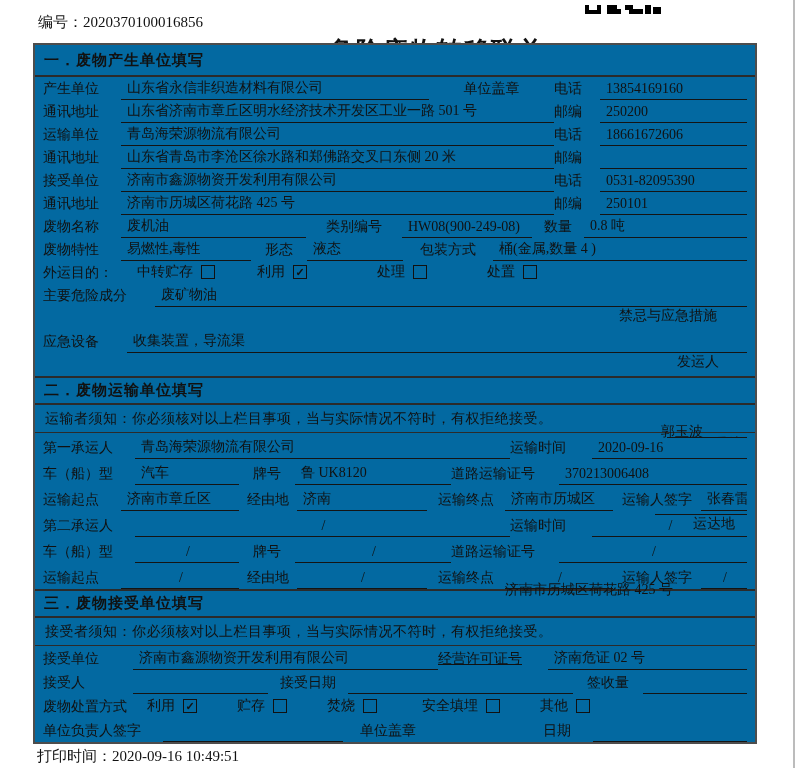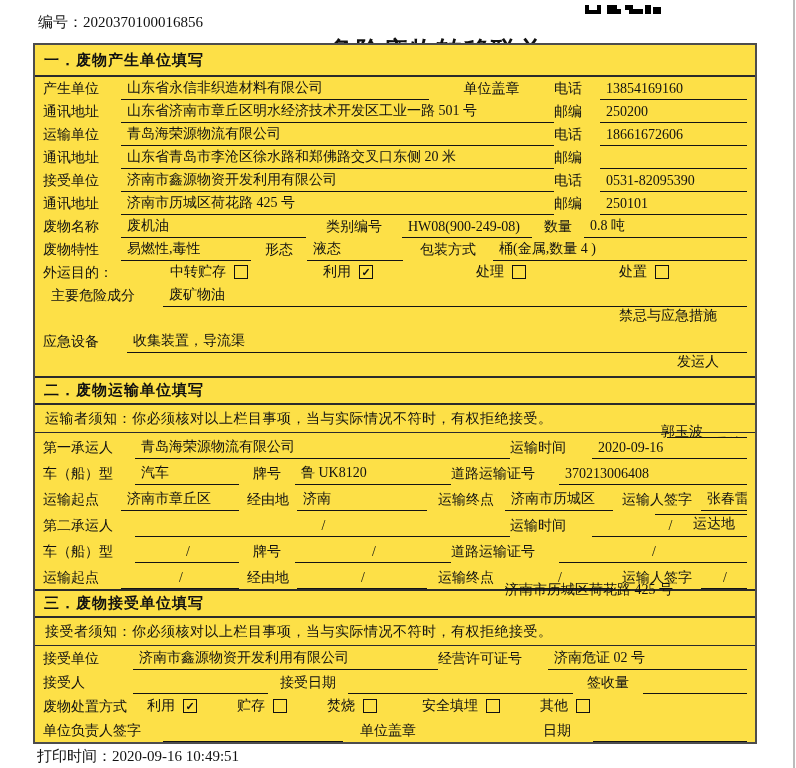--- a/index.html
+++ b/index.html
@@ -10,21 +10,21 @@
   .serial{position:absolute;left:38px;top:13px;font-size:15px;white-space:nowrap;}
   .doc-title{
     position:absolute;left:329px;top:2px;font-size:25px;font-weight:bold;letter-spacing:2px;
     font-family:"Liberation Sans","DejaVu Sans",sans-serif;white-space:nowrap;margin-top:32px;
   }
   .qr{position:absolute;left:585px;top:0px;}
   .page-edge{position:absolute;right:1px;top:0;width:2px;height:768px;background:#bcbcbc;}
 
   .form{
     position:absolute;left:33px;top:43px;width:724px;box-sizing:border-box;
-    border:2px solid #4d4d4d;background:#fde047;
+    border:2px solid #4d4d4d;background:#0369a1;
   }
   .section{box-sizing:border-box;}
   .section.bt{border-top:2px solid #2b2b2b;}
   .sec-header{
     display:flex;align-items:center;padding:0 9px;box-sizing:border-box;
     font-family:"Liberation Sans","DejaVu Sans",sans-serif;
     font-weight:bold;font-size:15px;border-bottom:2px solid #2b2b2b;letter-spacing:1px;
   }
   .sec-note{
     display:flex;align-items:center;padding:0 10px;box-sizing:border-box;
@@ -119,40 +119,40 @@
         <span class="val" style="flex: 1 1 0px;">0.8 吨</span>
       </div>
       <div class="row" style="height: 23px;">
         <span class="lbl" style="flex: 0 0 78px; width: 78px;">废物特性</span>
         <span class="val" style="flex: 0 0 130px; width: 130px;">易燃性,毒性</span>
         <span class="lbl c" style="flex: 0 0 56px; width: 56px;">形态</span>
         <span class="val" style="flex: 0 0 96px; width: 96px;">液态</span>
         <span class="lbl c" style="flex: 0 0 90px; width: 90px;">包装方式</span>
         <span class="val" style="flex: 1 1 0px;">桶(金属,数量 4 )</span>
       </div>
-      <div class="row" style="height: 23px; gap: 33px;">
+      <div class="row" style="height: 23px;">
         <span class="lbl" style="flex: 0 0 94px; width: 94px;">外运目的：</span>
         <span class="chk" style="margin-right: 42px;">
           <span class="chk-t">中转贮存</span>
           <span class="box"></span>
         </span>
         <span class="chk" style="margin-right: 70px;">
           <span class="chk-t">利用</span>
           <span class="box">✓</span>
         </span>
         <span class="chk" style="margin-right: 60px;">
           <span class="chk-t">处理</span>
           <span class="box"></span>
         </span>
         <span class="chk">
           <span class="chk-t">处置</span>
           <span class="box"></span>
         </span>
       </div>
-      <div class="row" style="height: 23px; margin-left: 8px;">
+      <div class="row" style="height: 23px;">
         <span class="lbl" style="flex: 0 0 112px; width: 112px;">主要危险成分</span>
         <span class="val" style="flex: 1 1 0px;">废矿物油</span>
       </div>
       <div class="row" style="height: 23px; flex-direction: column;">
         <span class="lbl" style="flex: 0 0 128px; width: 128px;">禁忌与应急措施</span>
         <span class="val" style="flex: 1 1 0px;">收集、导流</span>
       </div>
       <div class="row" style="height: 23px;">
         <span class="lbl" style="flex: 0 0 84px; width: 84px;">应急设备</span>
         <span class="val" style="flex: 1 1 0px;">收集装置，导流渠</span>
@@ -217,21 +217,21 @@
         <span class="lbl c" style="flex: 0 0 88px; width: 88px;">运输人签字</span>
         <span class="val c" style="flex: 1 1 0px;">/</span>
       </div>
     </div>
     <div class="section bt">
       <div class="sec-header" style="height: 27px;">三．废物接受单位填写</div>
       <div class="sec-note" style="height: 28px;">接受者须知：你必须核对以上栏目事项，当与实际情况不符时，有权拒绝接受。</div>
       <div class="row" style="height: 24px;">
         <span class="lbl" style="flex: 0 0 90px; width: 90px;">接受单位</span>
         <span class="val" style="flex: 0 0 305px; width: 305px;">济南市鑫源物资开发利用有限公司</span>
-        <span class="lbl" style="flex: 0 0 110px; width: 110px;">经营许可证号</span>
+        <span class="lbl" style="flex: 0 0 110px; width: 110px; text-decoration: underline;">经营许可证号</span>
         <span class="val" style="flex: 1 1 0px;">济南危证 02 号</span>
       </div>
       <div class="row" style="height: 24px;">
         <span class="lbl" style="flex: 0 0 90px; width: 90px;">接受人</span>
         <span class="val" style="flex: 0 0 135px; width: 135px;">&nbsp;</span>
         <span class="lbl c" style="flex: 0 0 80px; width: 80px;">接受日期</span>
         <span class="val" style="flex: 0 0 225px; width: 225px;">&nbsp;</span>
         <span class="lbl c" style="flex: 0 0 70px; width: 70px;">签收量</span>
         <span class="val" style="flex: 1 1 0px;">&nbsp;</span>
       </div>

